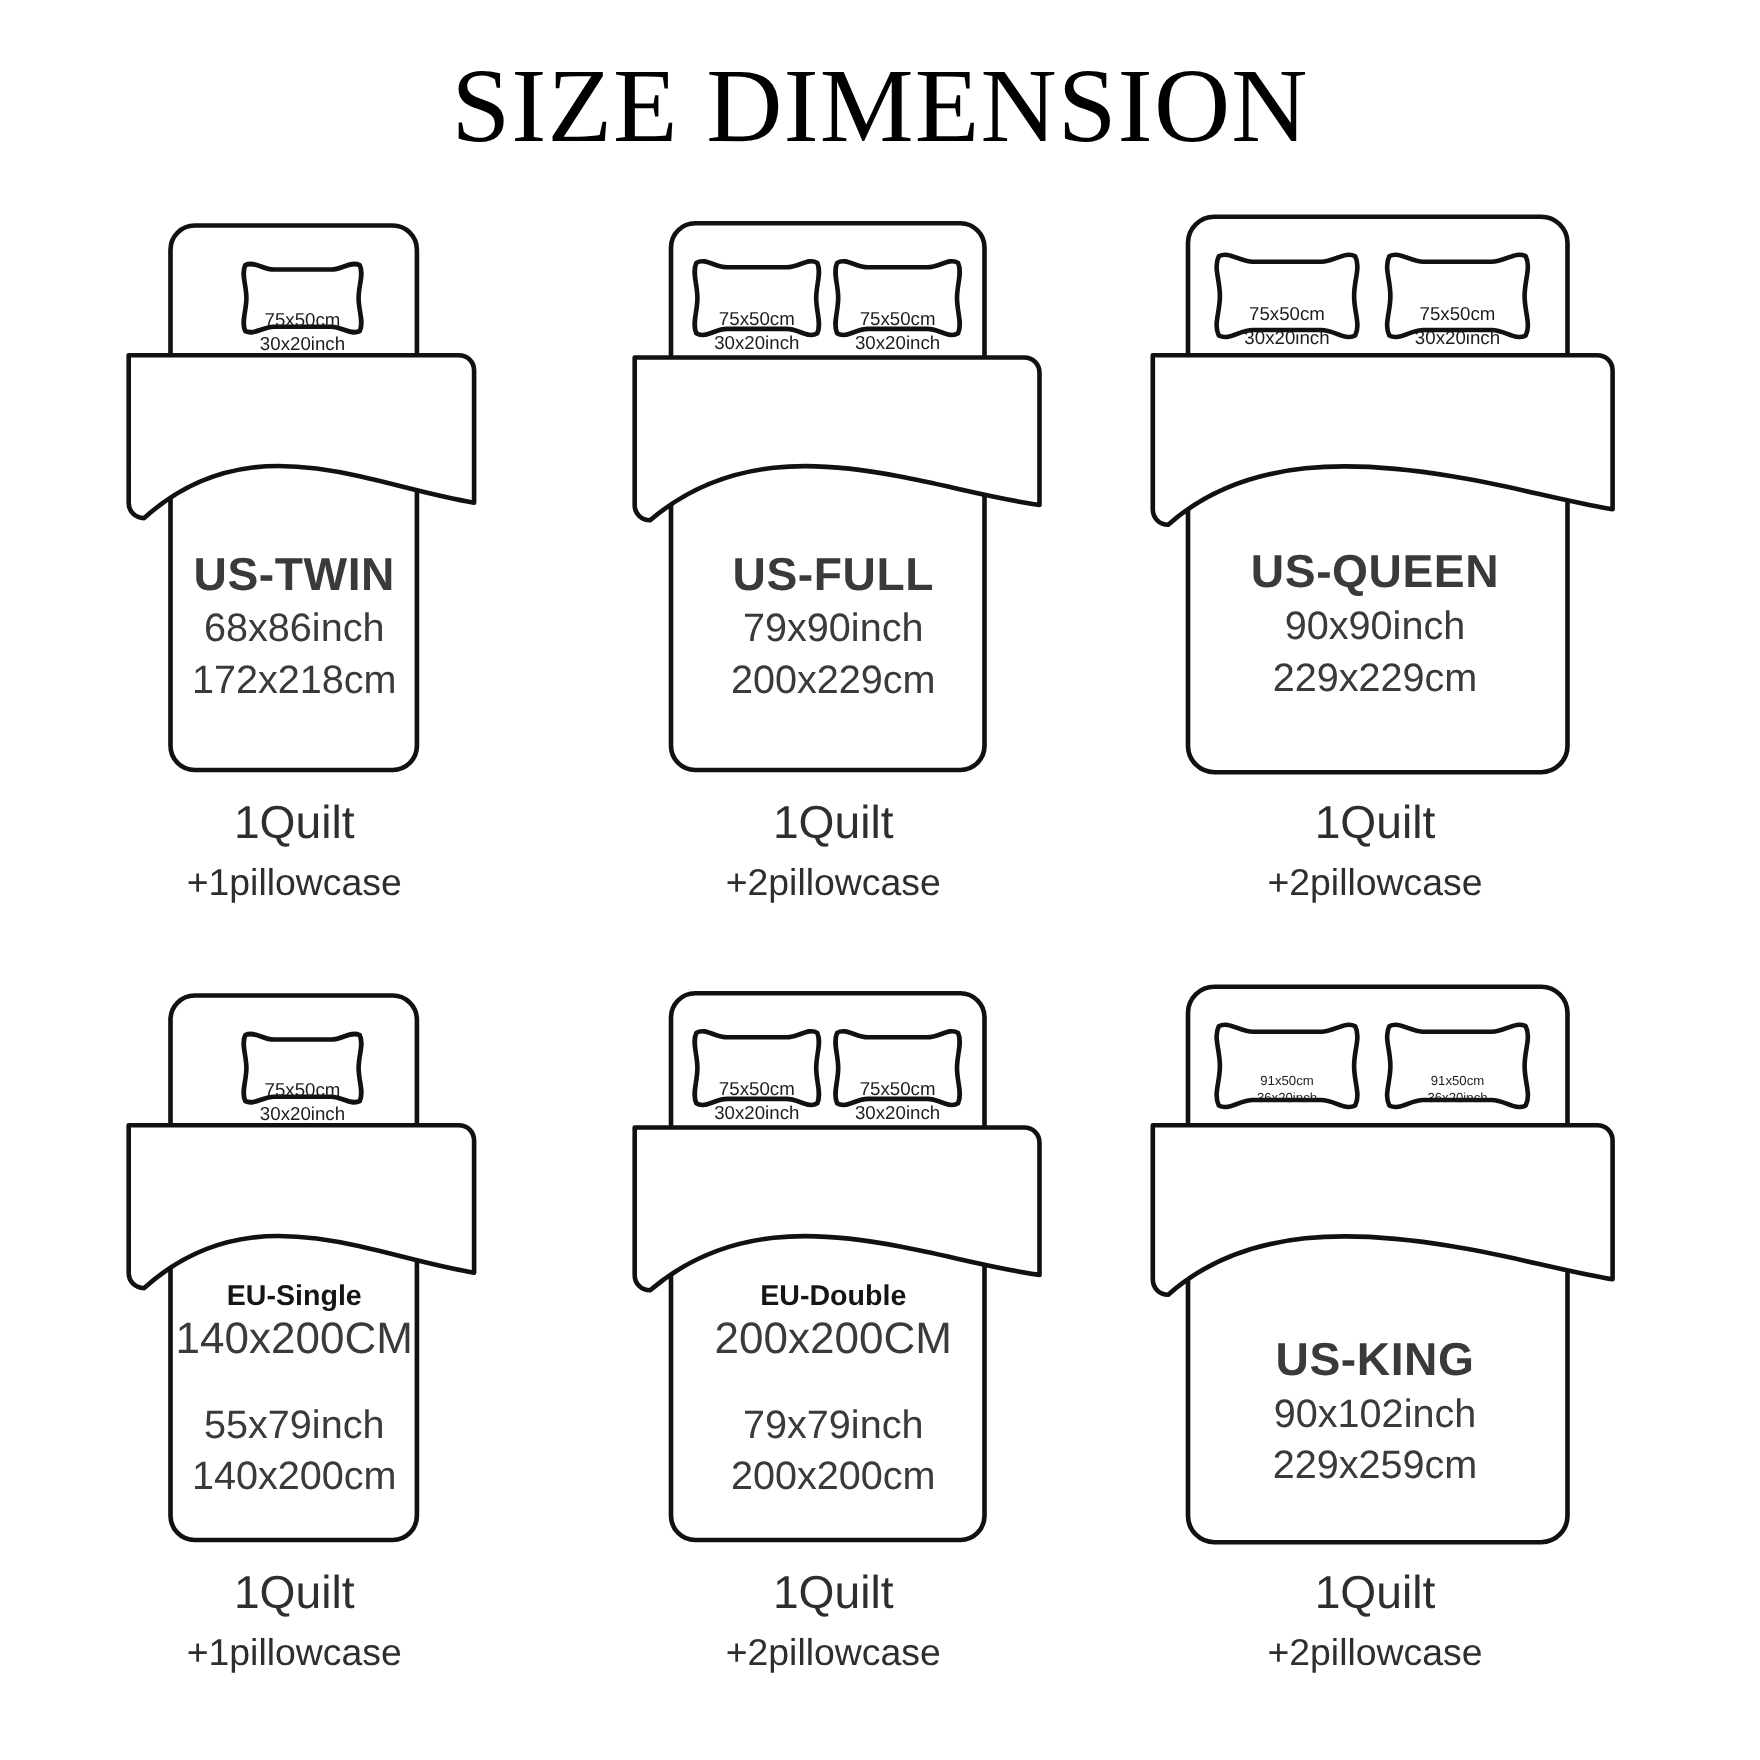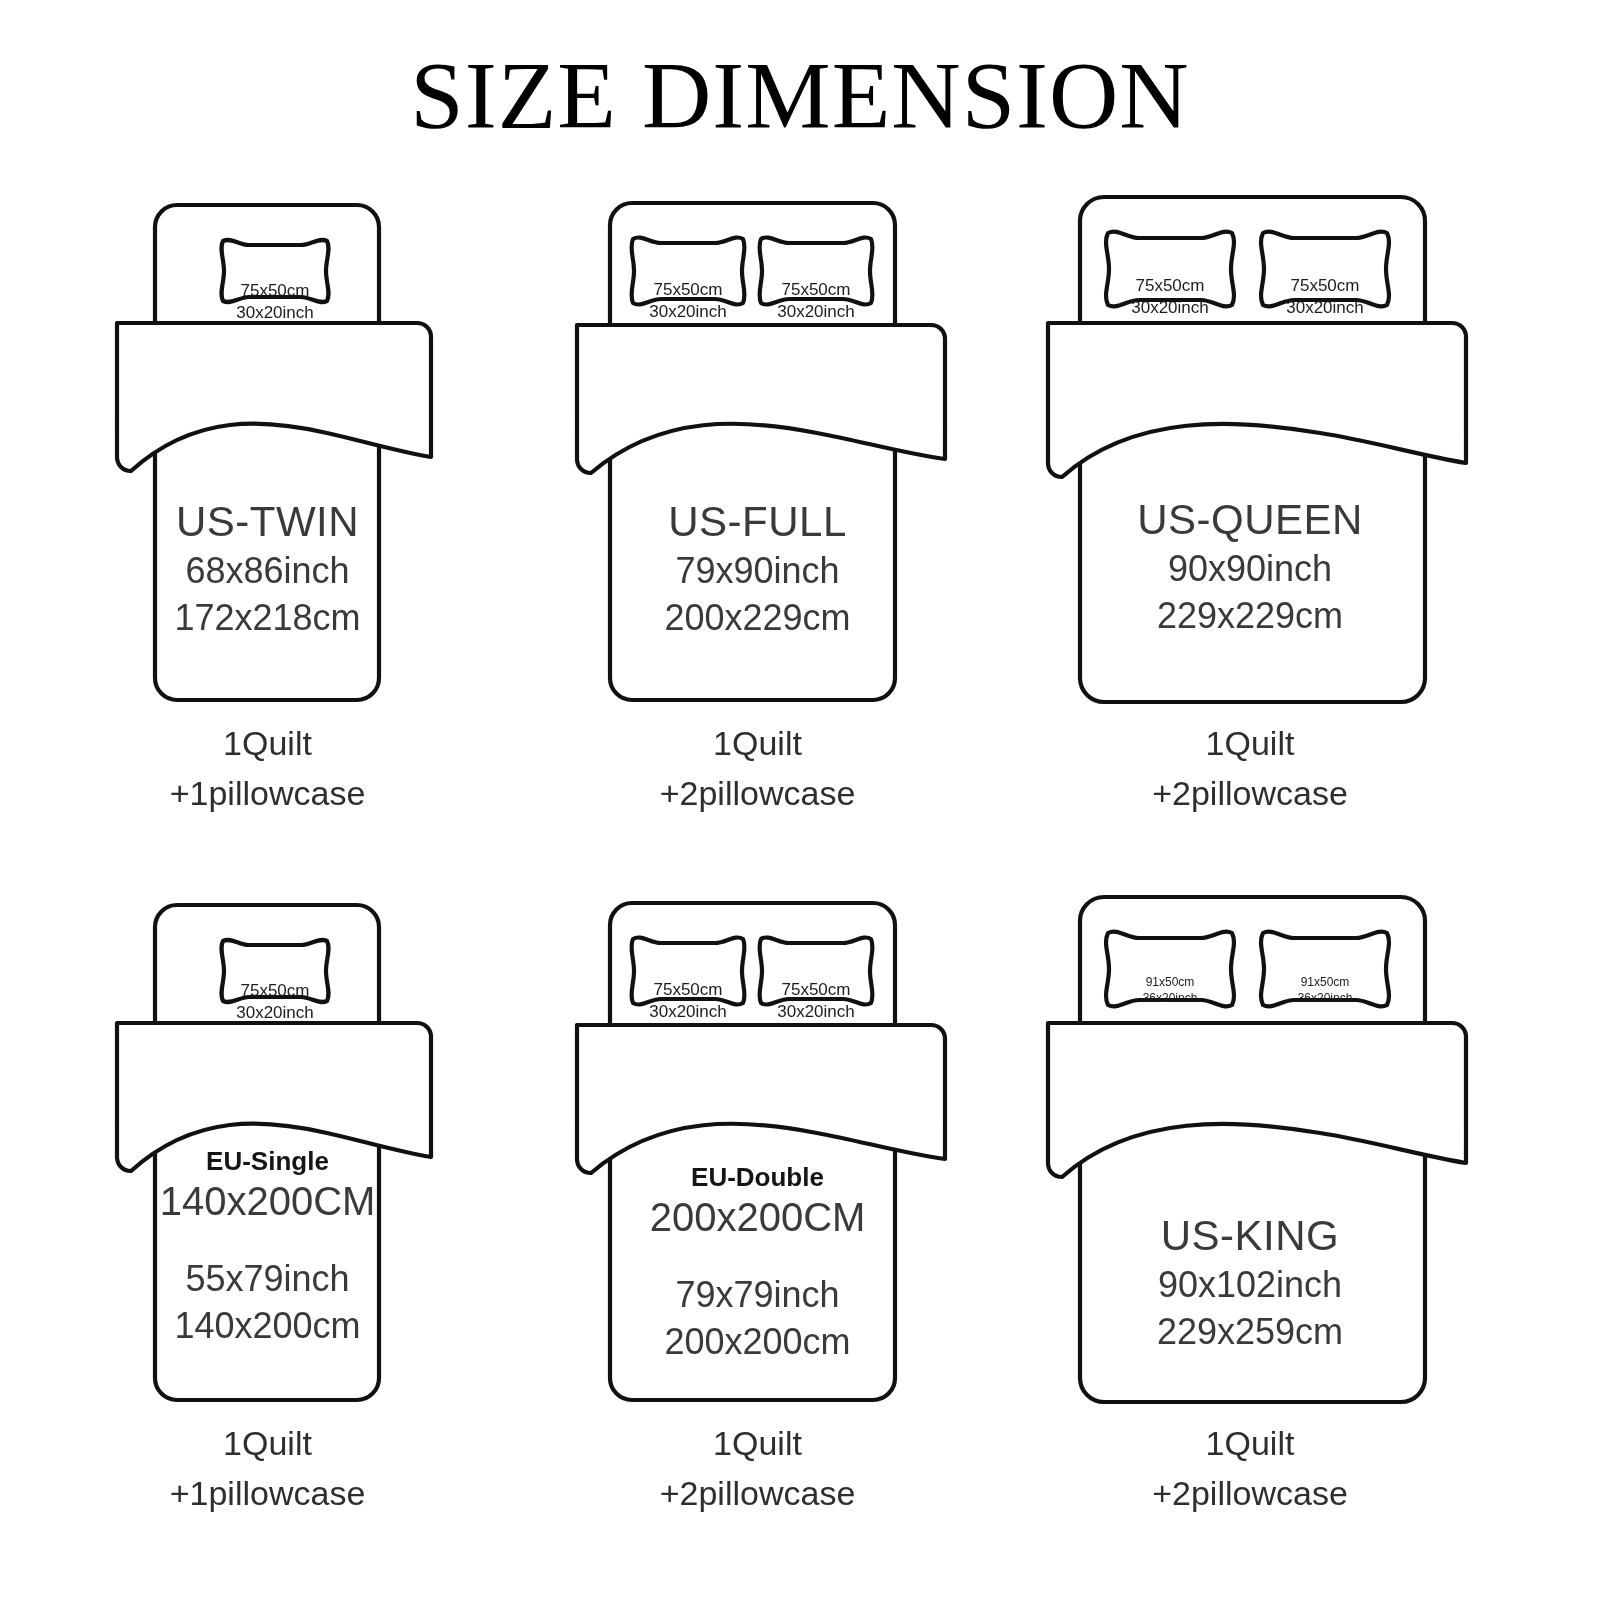--- a/index.html
+++ b/index.html
@@ -43,21 +43,21 @@
 
   
   .bedtext {
     position: absolute;
     left: 0; width: 100%;
     text-align: center;
     color: #3a3a3a;
     white-space: nowrap;
     pointer-events: none;
   }
-  .name-lg { font-size: 42px; line-height: 1.18; font-weight: 400; letter-spacing: 0.5px; }
+  .name-lg { font-size: 42px; line-height: 1.18; font-weight: 700; letter-spacing: 0.5px; }
   .name-eu { font-size: 26px; line-height: 1.15; font-weight: 700; color: #151515; letter-spacing: 0px; }
   .dim-eu  { font-size: 40px; line-height: 1.2; font-weight: 400; color: #3a3a3a; }
   .dim     { font-size: 36px; line-height: 1.32; font-weight: 400; }
   .gap-eu  { height: 30px; }
 
   
   .pillowlabel {
     position: absolute;
     text-align: center;
     color: #1d1d1d;
@@ -69,21 +69,21 @@
   .pillowlabel.big { font-size: 12px; }
 
   
   .caption {
     position: absolute;
     left: 0; width: 100%;
     text-align: center;
     color: #2e2e2e;
     white-space: nowrap;
   }
-  .cap-main { font-size: 34px; line-height: 1.18; }
+  .cap-main { font-size: 42px; line-height: 1.18; }
   .cap-sub  { font-size: 34px; line-height: 1.3; margin-top: 8px; }
 </style>
 </head>
 <body>
 
 <div id="page">
 
   <div class="title">SIZE DIMENSION</div>
 
   <div class="grid">
@@ -227,21 +227,21 @@
             <path d="M22 148 L322 148 C330 148 336 154 336 162 L336 282
                      C300 276 268 266 232 258 C170 244 100 238 36 296
                      C28 296 22 290 22 282 Z" fill="#ffffff" stroke="#111111" stroke-width="4.2" stroke-linejoin="round"></path>
           </svg>
 
           <div class="pillowlabel" style="left:128px; top:105px; width:104px;">
             <div>75x50cm</div>
             <div>30x20inch</div>
           </div>
 
-          <div class="bedtext" style="top:272px;">
+          <div class="bedtext" style="top:288px;">
             <div class="name-eu">EU-Single</div>
             <div class="dim-eu">140x200CM</div>
             <div class="gap-eu"></div>
             <div class="dim">55x79inch</div>
             <div class="dim">140x200cm</div>
           </div>
         </div>
 
         <div class="caption" style="top:548px;">
           <div class="cap-main">1Quilt</div>

